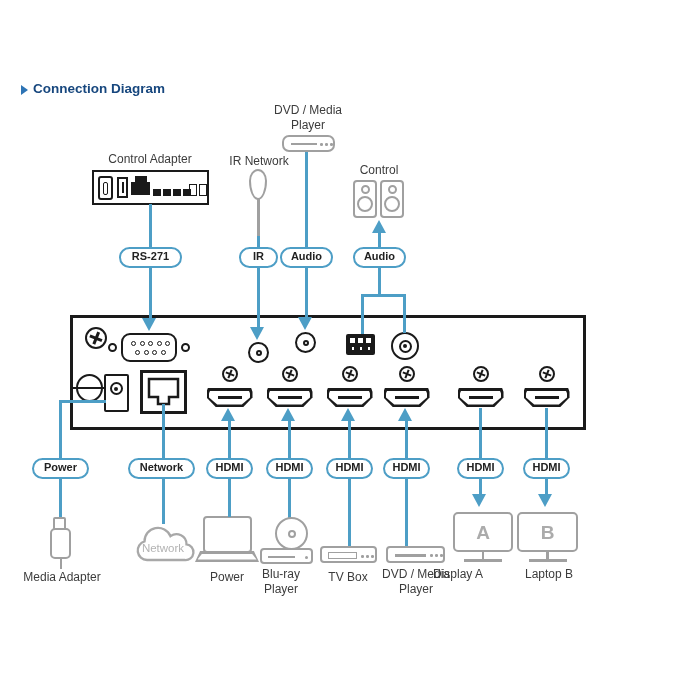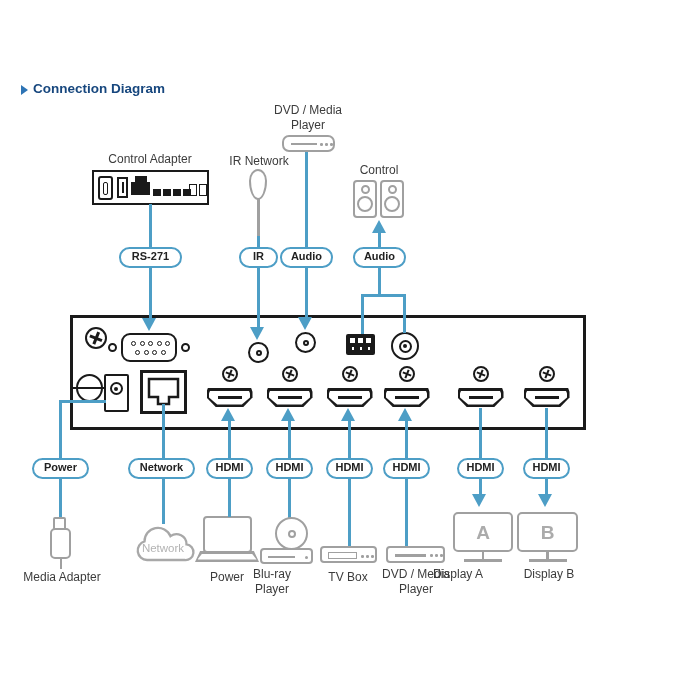--- a/index.html
+++ b/index.html
@@ -280,21 +280,21 @@
     <div class="abs" style="left:2.5px;top:2.5px;right:2.5px;bottom:2.5px;background:#fff;clip-path:polygon(8% 0,92% 0,100% 100%,0 100%);"></div>
   </div>
   <div class="lbl" style="left:187px;top:570px;width:80px;">Power</div>
 
   <div class="gcirc" style="left:275px;top:517px;width:33px;height:33px;z-index:4;"></div>
   <div class="gcirc2" style="left:287.5px;top:529.5px;width:8px;height:8px;z-index:4;"></div>
   <div class="gthin" style="left:260px;top:548px;width:53px;height:16px;z-index:4;">
     <div class="gbar" style="left:6px;top:5.5px;width:27px;height:2.5px;"></div>
     <div class="gdot" style="left:43px;top:5.5px;width:3px;height:3px;"></div>
   </div>
-  <div class="lbl ml" style="left:232px;top:567px;width:80px;">Blu-ray
+  <div class="lbl ml" style="left:241px;top:567px;width:80px;">Blu-ray
 Player</div>
 
   <div class="gthin" style="left:320px;top:546px;width:57px;height:17px;z-index:4;">
     <div class="abs" style="left:6px;top:4px;width:29px;height:7px;border:1.5px solid var(--gray);box-sizing:border-box;"></div>
     <div class="gdot" style="left:39px;top:7px;width:2.5px;height:2.5px;"></div>
     <div class="gdot" style="left:44px;top:7px;width:2.5px;height:2.5px;"></div>
     <div class="gdot" style="left:49px;top:7px;width:2.5px;height:2.5px;"></div>
   </div>
   <div class="lbl" style="left:308px;top:570px;width:80px;">TV Box</div>
 
@@ -312,15 +312,15 @@
   </div>
   <div class="gbar" style="left:481.5px;top:552px;width:2.5px;height:7px;"></div>
   <div class="gbar" style="left:464px;top:559px;width:38px;height:2.5px;"></div>
   <div class="lbl" style="left:417px;top:567px;width:82px;">Display A</div>
 
   <div class="gbox" style="left:517px;top:512px;width:61px;height:40px;border-radius:5px;">
     <div class="disp-letter">B</div>
   </div>
   <div class="gbar" style="left:546px;top:552px;width:2.5px;height:7px;"></div>
   <div class="gbar" style="left:528.5px;top:559px;width:38px;height:2.5px;"></div>
-  <div class="lbl" style="left:508px;top:567px;width:82px;">Display B</div>
+  <div class="lbl" style="left:508px;top:567px;width:82px;">Laptop B</div>
 
 </div>
 
 </body></html>

